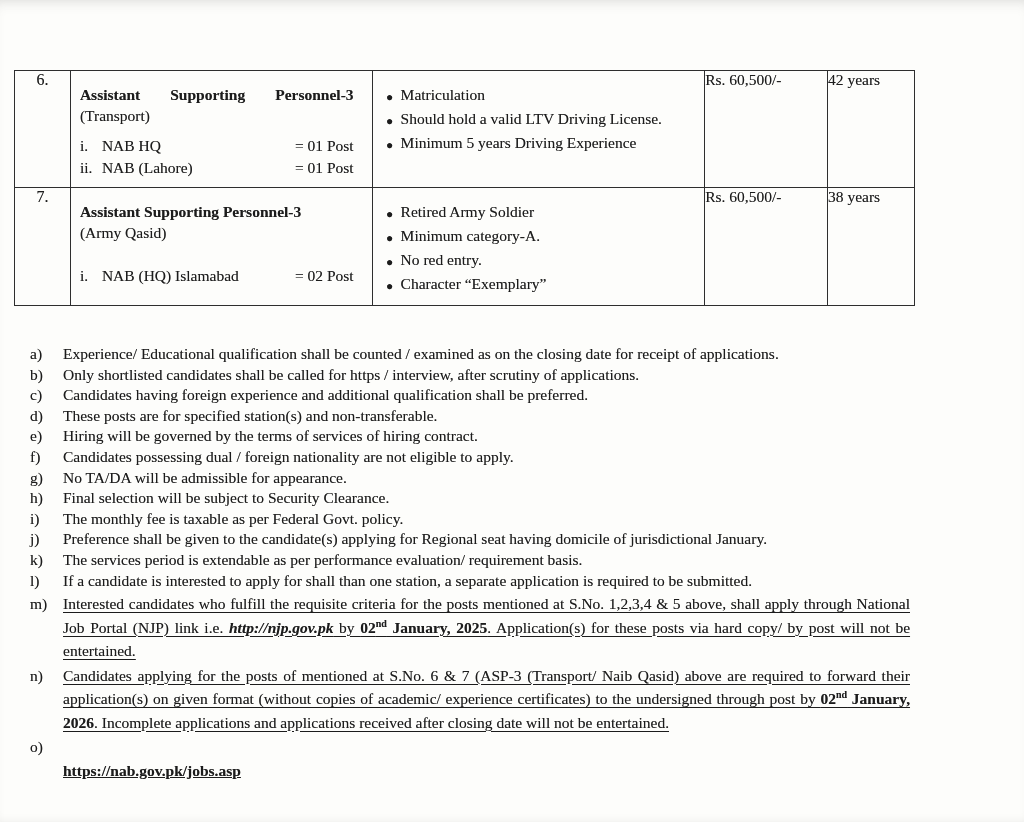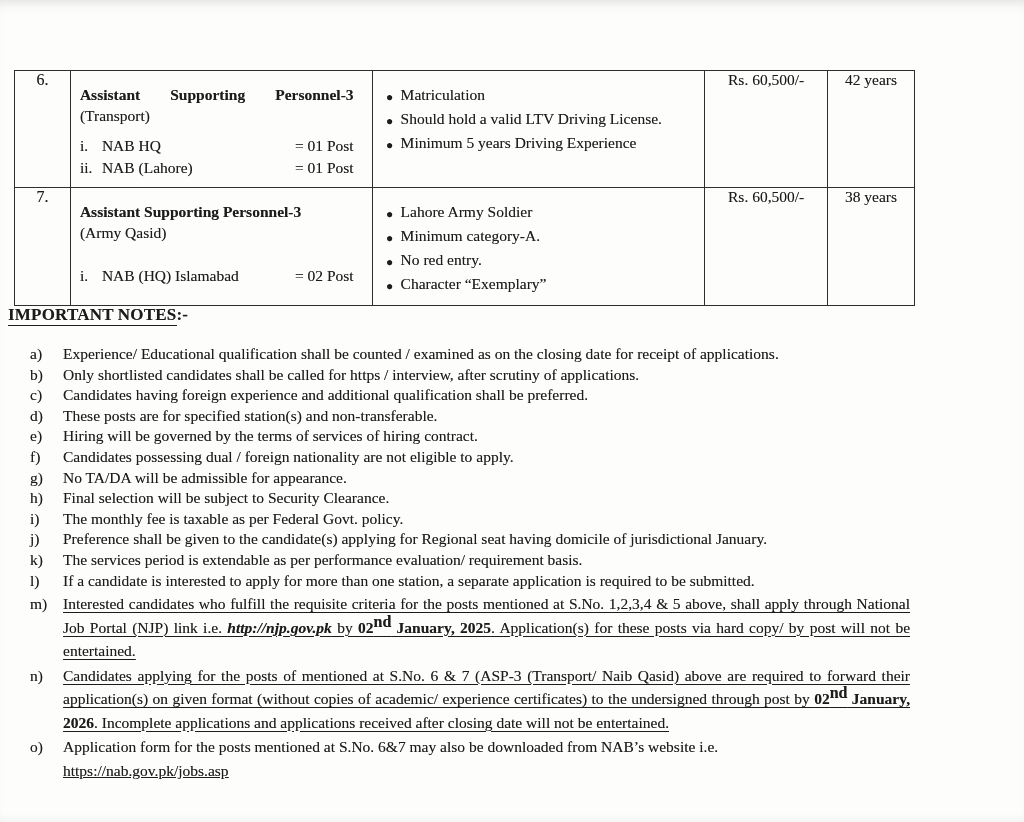--- a/index.html
+++ b/index.html
@@ -28,21 +28,21 @@
   table.jobs td {
     border: 1.6px solid #2e2e2e;
     vertical-align: top;
     padding: 0;
   }
   table.jobs tr.r6 td { height: 108px; }
   table.jobs tr.r7 td { height: 112px; }
   td.c-sno { vertical-align: middle; text-align: center; font-size: 16px; }
   td.c-post { padding: 13px 18px 8px 9px !important; }
   td.c-req  { padding: 13px 8px 8px 6px !important; }
-  td.c-sal, td.c-age { vertical-align: middle; text-align: center; }
+  td.c-sal, td.c-age { vertical-align: middle; }
 
   .post-title { font-weight: bold; line-height: 21px; }
   tr.r6 .post-title { text-align: justify; text-align-last: justify; }
   .post-subtitle { font-weight: normal; line-height: 21px; }
   .stations { margin-top: 9px; }
   tr.r7 .stations { margin-top: 22px; }
   .station-line { display: flex; line-height: 22px; }
   .station-num { width: 22px; flex: none; }
   .station-posts { margin-left: auto; }
 
@@ -62,21 +62,21 @@
     position: absolute; left: 30px; top: 344px; width: 880px;
     font-size: 15.5px;
   }
   .note-item { display: flex; }
   .note-letter { width: 33px; flex: none; line-height: 20.6px; }
   .note-text { flex: 1; line-height: 20.6px; }
   .note-item.rich .note-letter, .note-item.rich .note-text { line-height: 23.5px; }
   .note-item.rich { margin-top: 1px; }
   .note-text.justify { text-align: justify; }
   .u-all { text-decoration: underline; text-decoration-thickness: 1.3px; text-underline-offset: 2.5px; }
-  .note-text sup { font-size: 16px; line-height: 0; }
+  .note-text sup { font-size: 10px; line-height: 0; }
 </style>
 </head>
 <body>
 
 <div class="sheet ink">
 
   <table class="jobs">
     <colgroup>
       <col style="width:56px">
         <col style="width:302px">
@@ -133,21 +133,21 @@
               <span class="station-num">i.</span>
               <span>NAB (HQ) Islamabad</span>
               <span class="station-posts">= 02 Post</span>
             </div>
           </div>
         </td>
         <td class="c-req">
           <ul class="req-list">
             <li class="req-item">
               <span class="req-bullet">●</span>
-              <span class="req-text">Lahore Army Soldier</span>
+              <span class="req-text">Retired Army Soldier</span>
             </li>
             <li class="req-item">
               <span class="req-bullet">●</span>
               <span class="req-text">Minimum category-A.</span>
             </li>
             <li class="req-item">
               <span class="req-bullet">●</span>
               <span class="req-text">No red entry.</span>
             </li>
             <li class="req-item">
@@ -155,23 +155,20 @@
               <span class="req-text"><span>Character </span><span style="font-weight: normal;">“Exemplary”</span></span>
             </li>
           </ul>
         </td>
         <td class="c-sal">Rs. 60,500/-</td>
         <td class="c-age">38 years</td>
       </tr>
     </tbody>
   </table>
 
-  <div class="notes-heading">
-    <span class="hu">IMPORTANT NOTES</span><span>:-</span>
-  </div>
 
   <div class="notes-list">
     <div class="note-item">
       <span class="note-letter">a)</span>
       <span class="note-text">Experience/ Educational qualification shall be counted / examined as on the closing date for receipt of applications.</span>
     </div>
     <div class="note-item">
       <span class="note-letter">b)</span>
       <span class="note-text">Only shortlisted candidates shall be called for https / interview, after scrutiny of applications.</span>
     </div>
@@ -206,29 +203,29 @@
     <div class="note-item">
       <span class="note-letter">j)</span>
       <span class="note-text">Preference shall be given to the candidate(s) applying for Regional seat having domicile of jurisdictional January.</span>
     </div>
     <div class="note-item">
       <span class="note-letter">k)</span>
       <span class="note-text">The services period is extendable as per performance evaluation/ requirement basis.</span>
     </div>
     <div class="note-item">
       <span class="note-letter">l)</span>
-      <span class="note-text">If a candidate is interested to apply for more than one station, a separate application is required to be submitted.</span>
+      <span class="note-text">If a candidate is interested to apply for shall than one station, a separate application is required to be submitted.</span>
     </div>
     <div class="note-item rich">
       <span class="note-letter">m)</span>
       <span class="note-text justify u-all"><span>Interested candidates who fulfill the requisite criteria for the posts mentioned at S.No. 1,2,3,4 &amp; 5 above, shall apply through National Job Portal (NJP) link i.e. </span><span style="font-weight: bold; font-style: italic;">http://njp.gov.pk</span><span> by </span><span style="font-weight: bold;">02</span><sup style="font-weight: bold;">nd</sup><span style="font-weight: bold;"> January, 2025</span><span>. Application(s) for these posts via hard copy/ by post will not be entertained.</span></span>
     </div>
     <div class="note-item rich">
       <span class="note-letter">n)</span>
       <span class="note-text justify u-all"><span>Candidates applying for the posts of mentioned at S.No. 6 &amp; 7 (ASP-3 (Transport/ Naib Qasid) above are required to forward their application(s) on given format (without copies of academic/ experience certificates) to the undersigned through post by </span><span style="font-weight: bold;">02</span><sup style="font-weight: bold;">nd</sup><span style="font-weight: bold;"> January, 2026</span><span>. Incomplete applications and applications received after closing date will not be entertained.</span></span>
     </div>
     <div class="note-item rich">
       <span class="note-letter">o)</span>
-      <span class="note-text justify"><span>Application form for the posts mentioned at S.No. 6&amp;7 may also be downloaded from NAB’s website i.e.</span><br><span style="text-decoration: underline;">https://nab.gov.pk/jobs.asp</span></span>
+      <span class="note-text justify"><br><span style="text-decoration: underline; font-weight: bold;">https://nab.gov.pk/jobs.asp</span></span>
     </div>
   </div>
 
 </div>
 
 </body></html>

